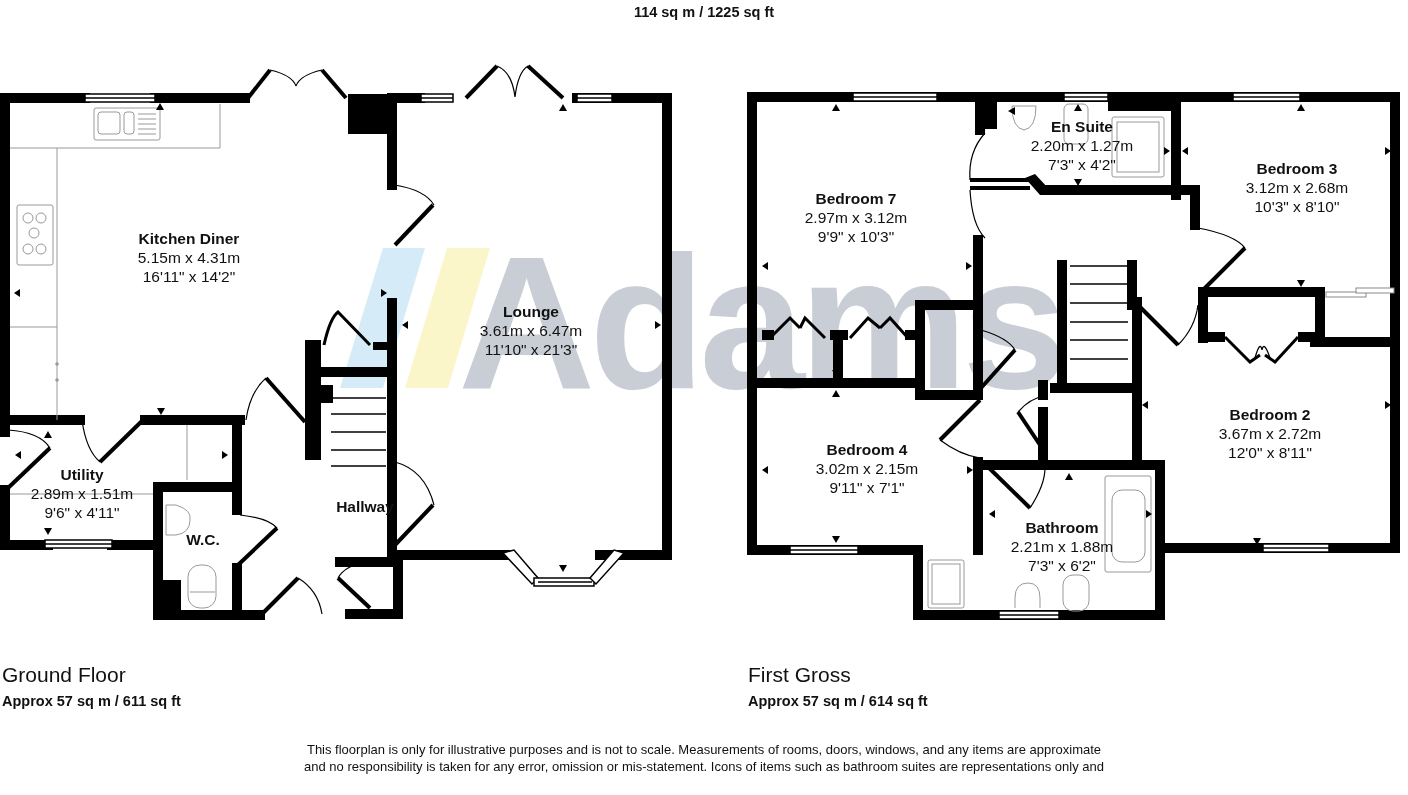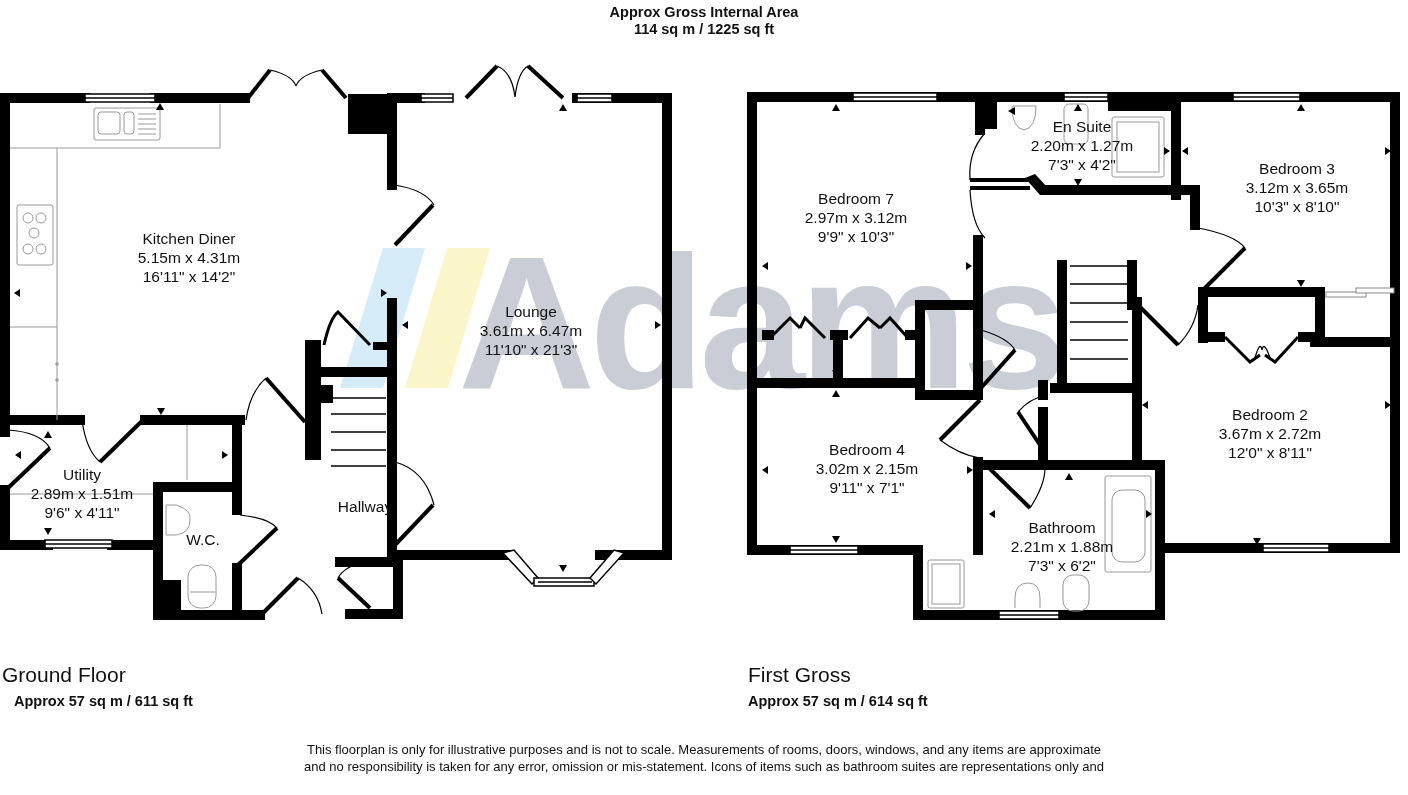--- a/index.html
+++ b/index.html
@@ -3,28 +3,27 @@
 <meta charset="utf-8">
 <style>
   html, body { margin: 0; padding: 0; background: #ffffff; }
   body { width: 1408px; height: 795px; position: relative; overflow: hidden; font-family: "Liberation Sans", sans-serif; color: #111; }
   .header { position: absolute; top: 4px; left: 0; width: 1408px; text-align: center; font-weight: bold; font-size: 14.5px; line-height: 17px; }
   .plan { position: absolute; top: 0; left: 0; width: 1408px; height: 795px; }
   .floor-label { position: absolute; font-size: 21px; font-weight: normal; }
   .floor-area { position: absolute; font-size: 14.5px; font-weight: bold; }
   .disclaimer { position: absolute; top: 741px; left: 0; width: 1408px; text-align: center; font-size: 13px; line-height: 17px; }
   .room-label { position: absolute; text-align: center; transform: translateX(-50%); white-space: nowrap; font-size: 15.5px; line-height: 19px; }
-  .room-label .name { font-weight: normal; }
+  .room-label .name { font-weight: bold; }
   svg text { font-family: "Liberation Sans", sans-serif; }
 </style>
 </head>
 <body>
 
 <div class="header">
-  <div>Approx Gross Internal Area</div>
   <div>114 sq m / 1225 sq ft</div>
 </div>
 
 <svg class="plan" width="1408" height="795" viewBox="0 0 1408 795" xmlns="http://www.w3.org/2000/svg">
 
   <g>
     <polygon points="383,248 425,248 383,388 340,388" fill="#d6ebf8"></polygon>
     <polygon points="447,248 490,248 448,388 405,388" fill="#fbf6c9"></polygon>
     <text x="458" y="388" font-size="190" font-weight="bold" fill="#c9ced6" letter-spacing="-6">Adams</text>
   </g>
@@ -370,40 +369,40 @@
   <div>2.97m x 3.12m</div>
   <div>9'9" x 10'3"</div>
 </div>
 <div class="room-label" style="left:1082px; top:117px;">
   <div class="name">En Suite</div>
   <div>2.20m x 1.27m</div>
   <div>7'3" x 4'2"</div>
 </div>
 <div class="room-label" style="left:1297px; top:159px;">
   <div class="name">Bedroom 3</div>
-  <div>3.12m x 3.65m</div>
+  <div>3.12m x 2.68m</div>
   <div>10'3" x 8'10"</div>
 </div>
 <div class="room-label" style="left:867px; top:440px;">
   <div class="name">Bedroom 4</div>
   <div>3.02m x 2.15m</div>
   <div>9'11" x 7'1"</div>
 </div>
 <div class="room-label" style="left:1062px; top:518px;">
   <div class="name">Bathroom</div>
   <div>2.21m x 1.88m</div>
   <div>7'3" x 6'2"</div>
 </div>
 <div class="room-label" style="left:1270px; top:405px;">
   <div class="name">Bedroom 2</div>
   <div>3.67m x 2.72m</div>
   <div>12'0" x 8'11"</div>
 </div>
 
 <div class="floor-label" style="left:2px; top:663px;">Ground Floor</div>
-<div class="floor-area" style="left:2px; top:693px;margin-left:12px;">Approx 57 sq m / 611 sq ft</div>
+<div class="floor-area" style="left:2px; top:693px;">Approx 57 sq m / 611 sq ft</div>
 <div class="floor-label" style="left:748px; top:663px;">First Gross</div>
 <div class="floor-area" style="left:748px; top:693px;">Approx 57 sq m / 614 sq ft</div>
 
 <div class="disclaimer">
   <div>This floorplan is only for illustrative purposes and is not to scale. Measurements of rooms, doors, windows, and any items are approximate</div>
   <div>and no responsibility is taken for any error, omission or mis-statement. Icons of items such as bathroom suites are representations only and</div>
 </div>
 
 </body></html>

